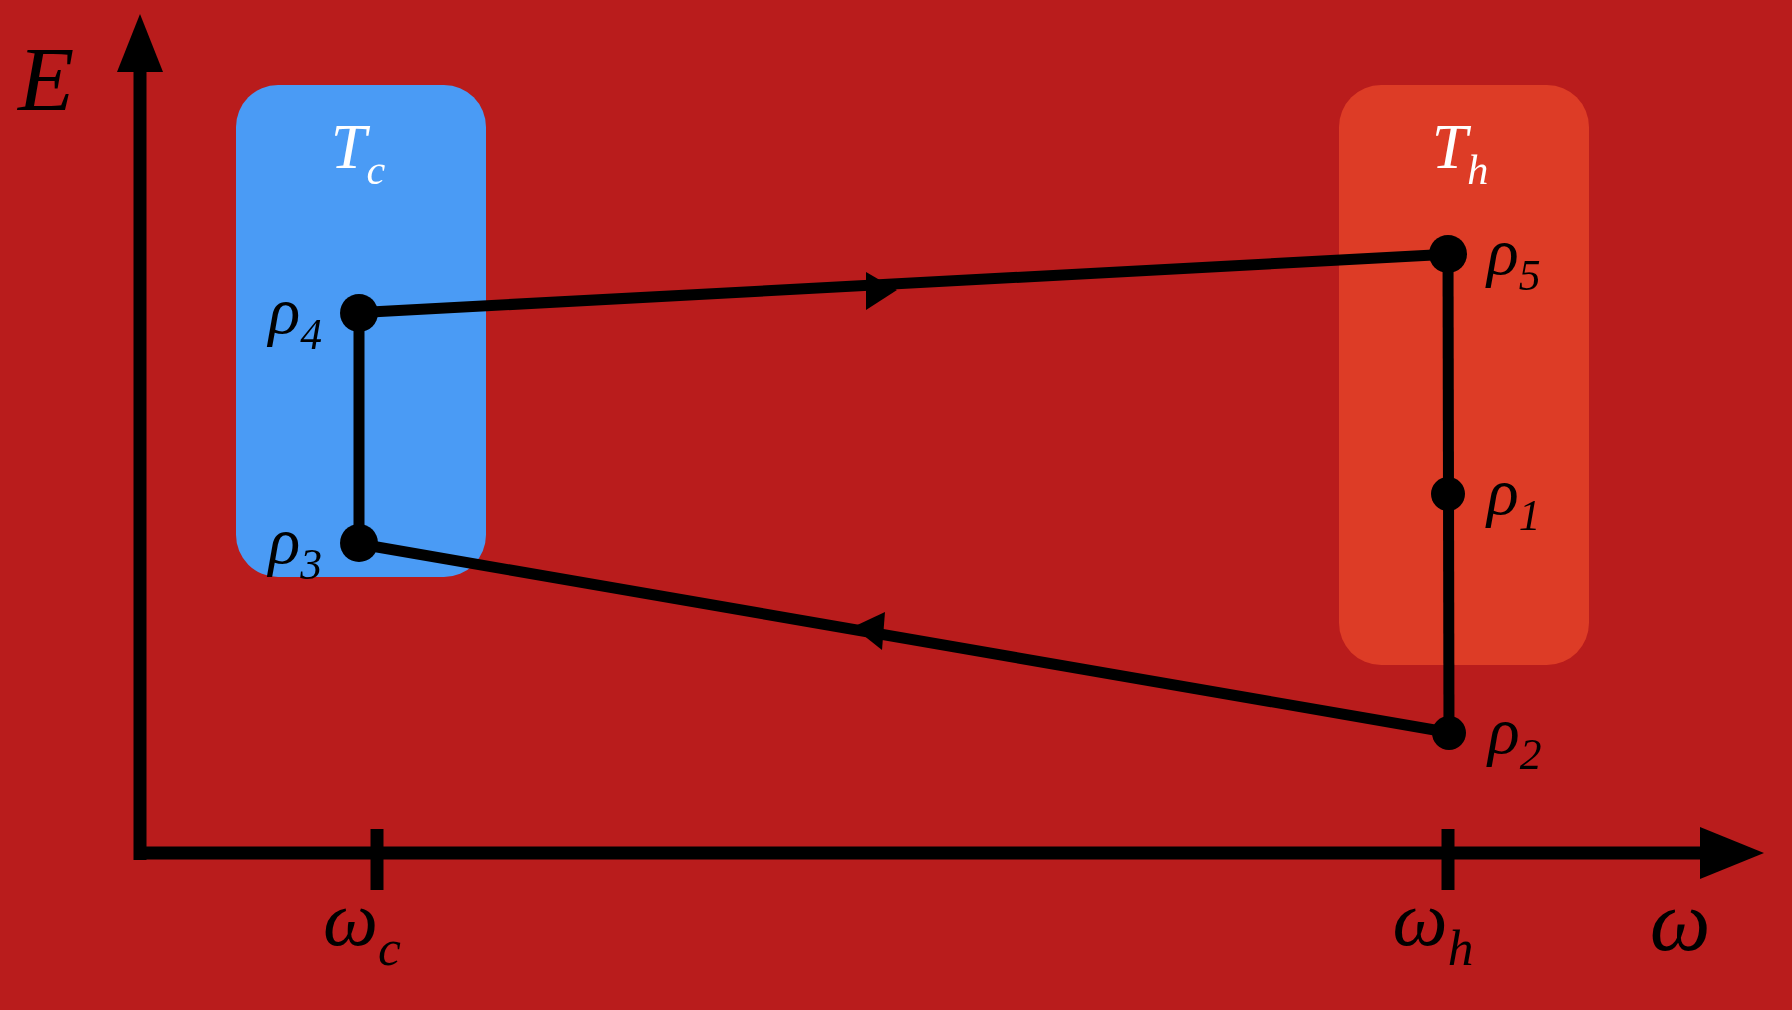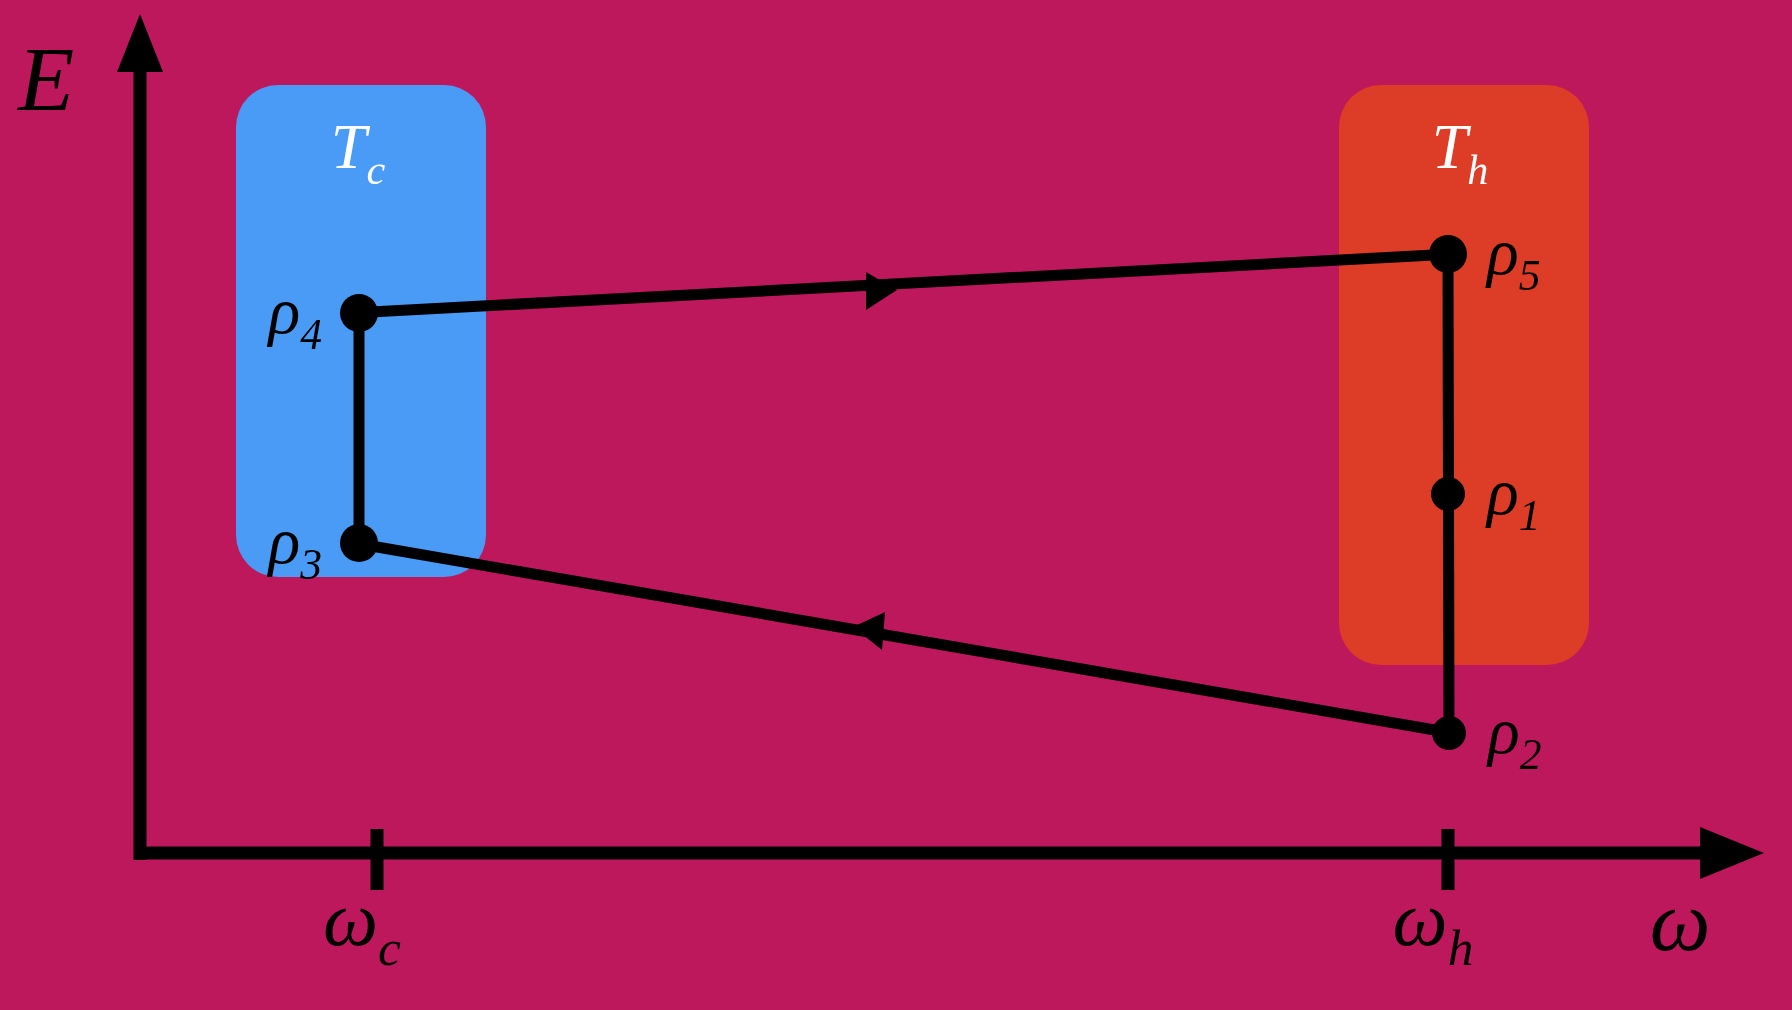--- a/index.html
+++ b/index.html
@@ -4,21 +4,21 @@
 <style>
   html, body {
     margin: 0;
     padding: 0;
     background: #ffffff;
   }
   #stage {
     position: relative;
     width: 1792px;
     height: 1010px;
-    background: #be185d;
+    background: #b91c1c;
     overflow: hidden;
     font-family: "Liberation Serif", "DejaVu Serif", serif;
   }
   svg#diagram {
     position: absolute;
     left: 0;
     top: 0;
     width: 1792px;
     height: 1010px;
     display: block;

